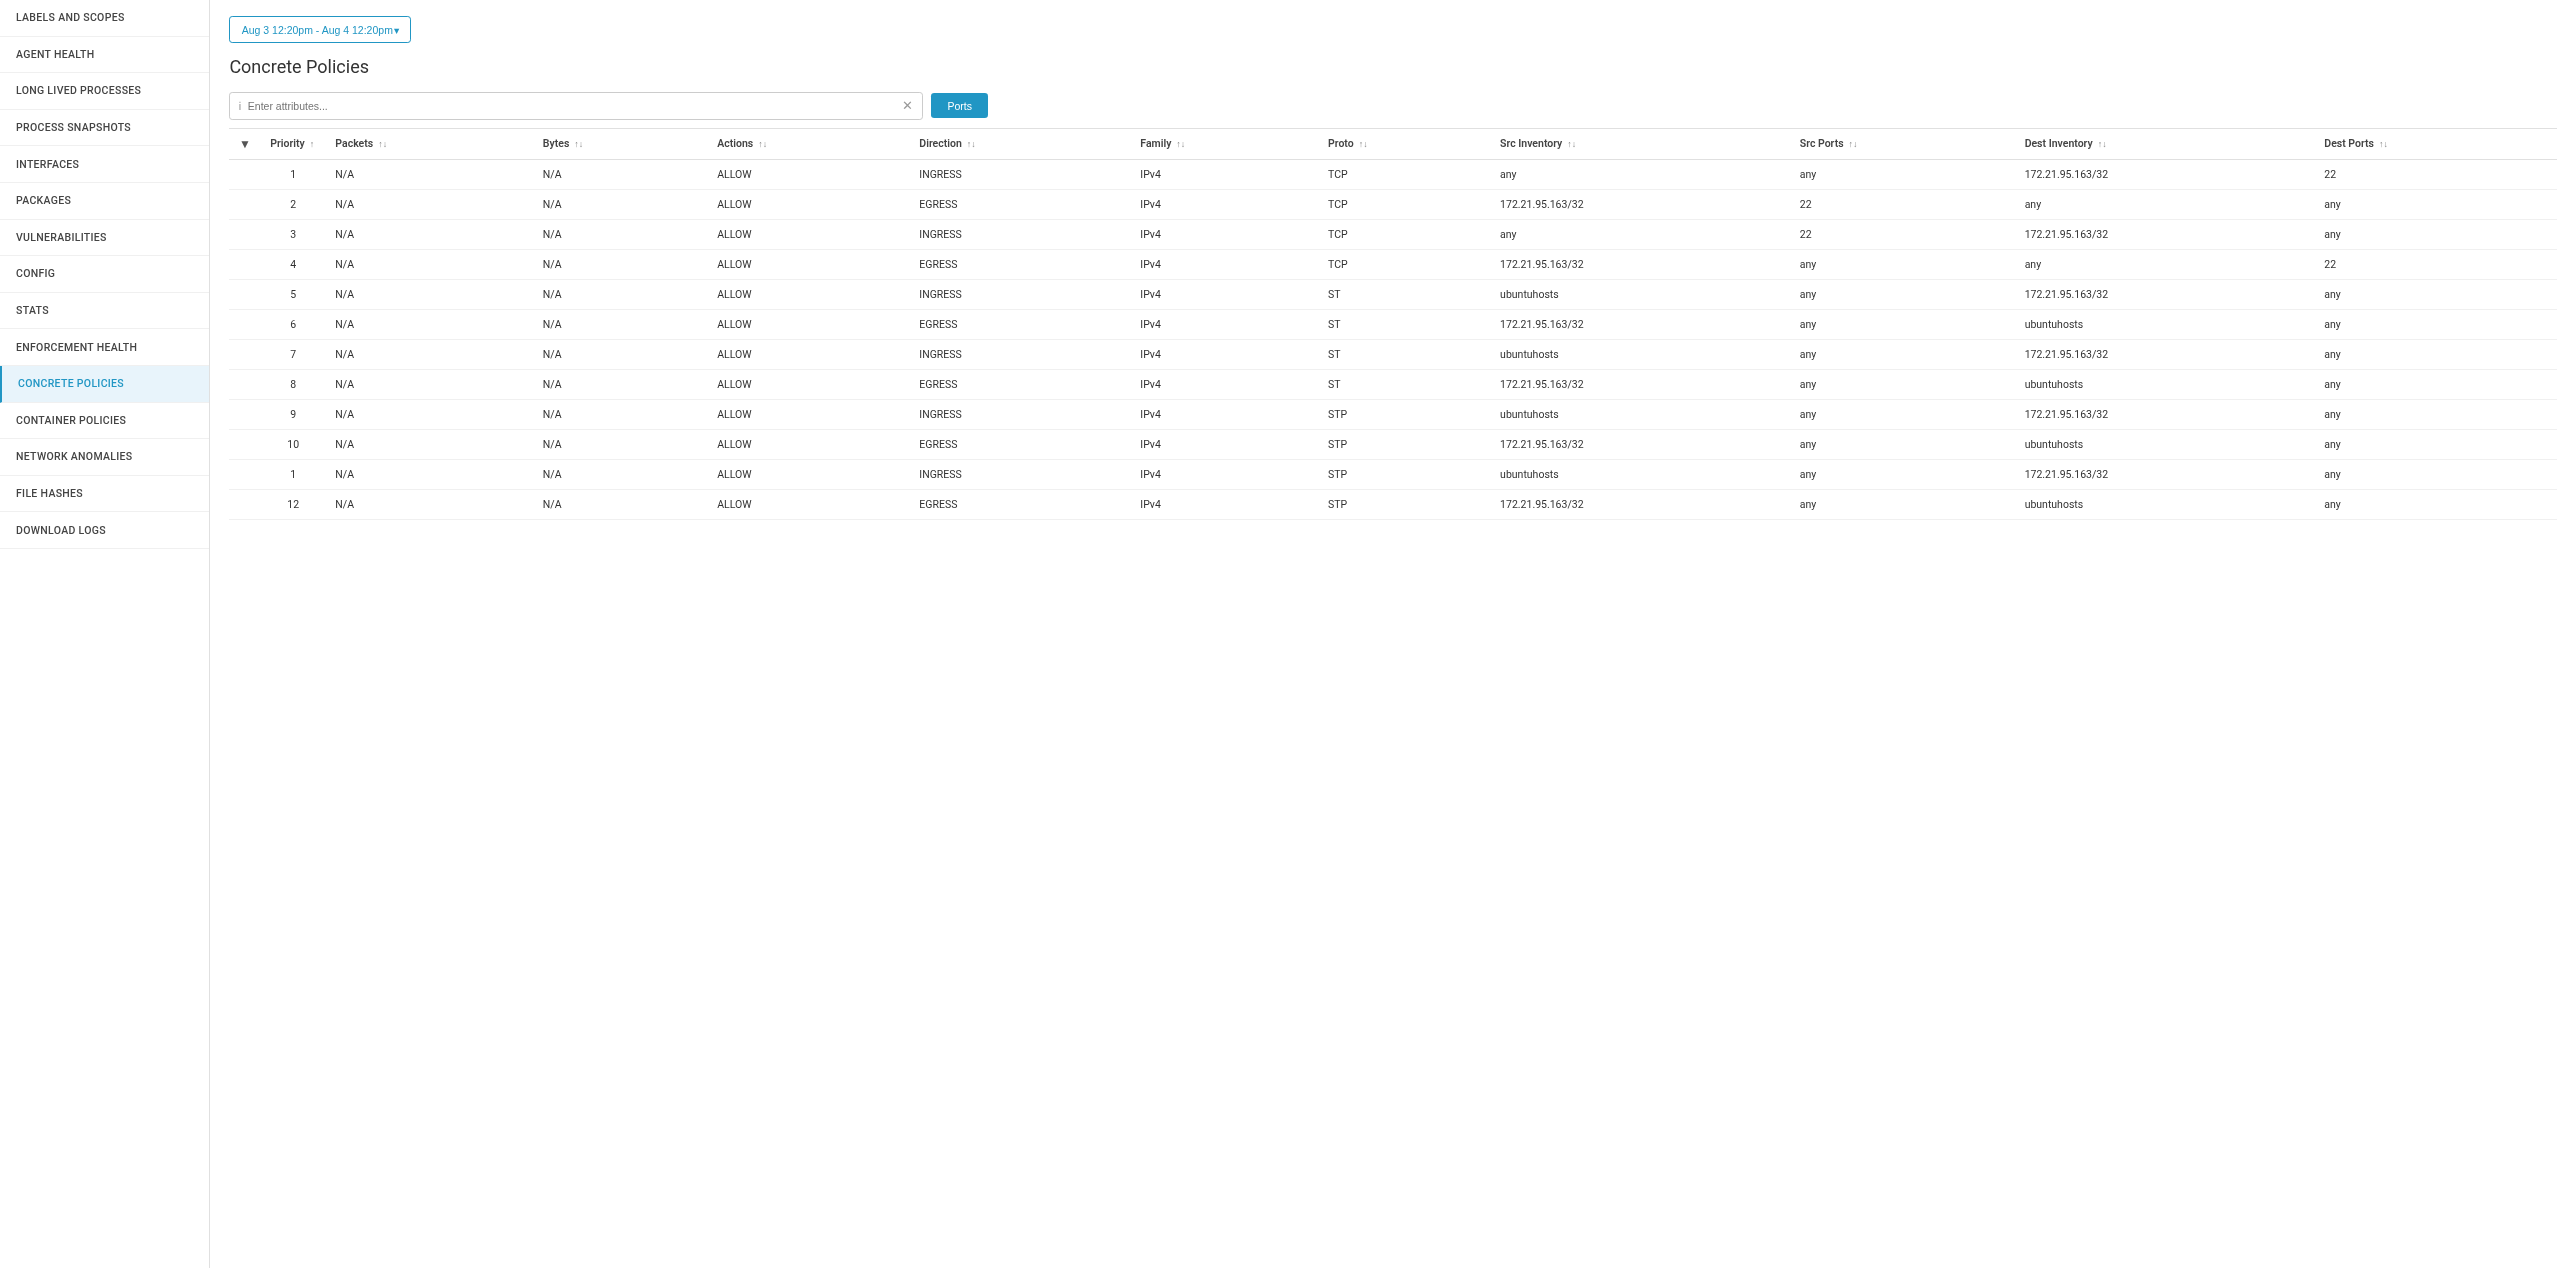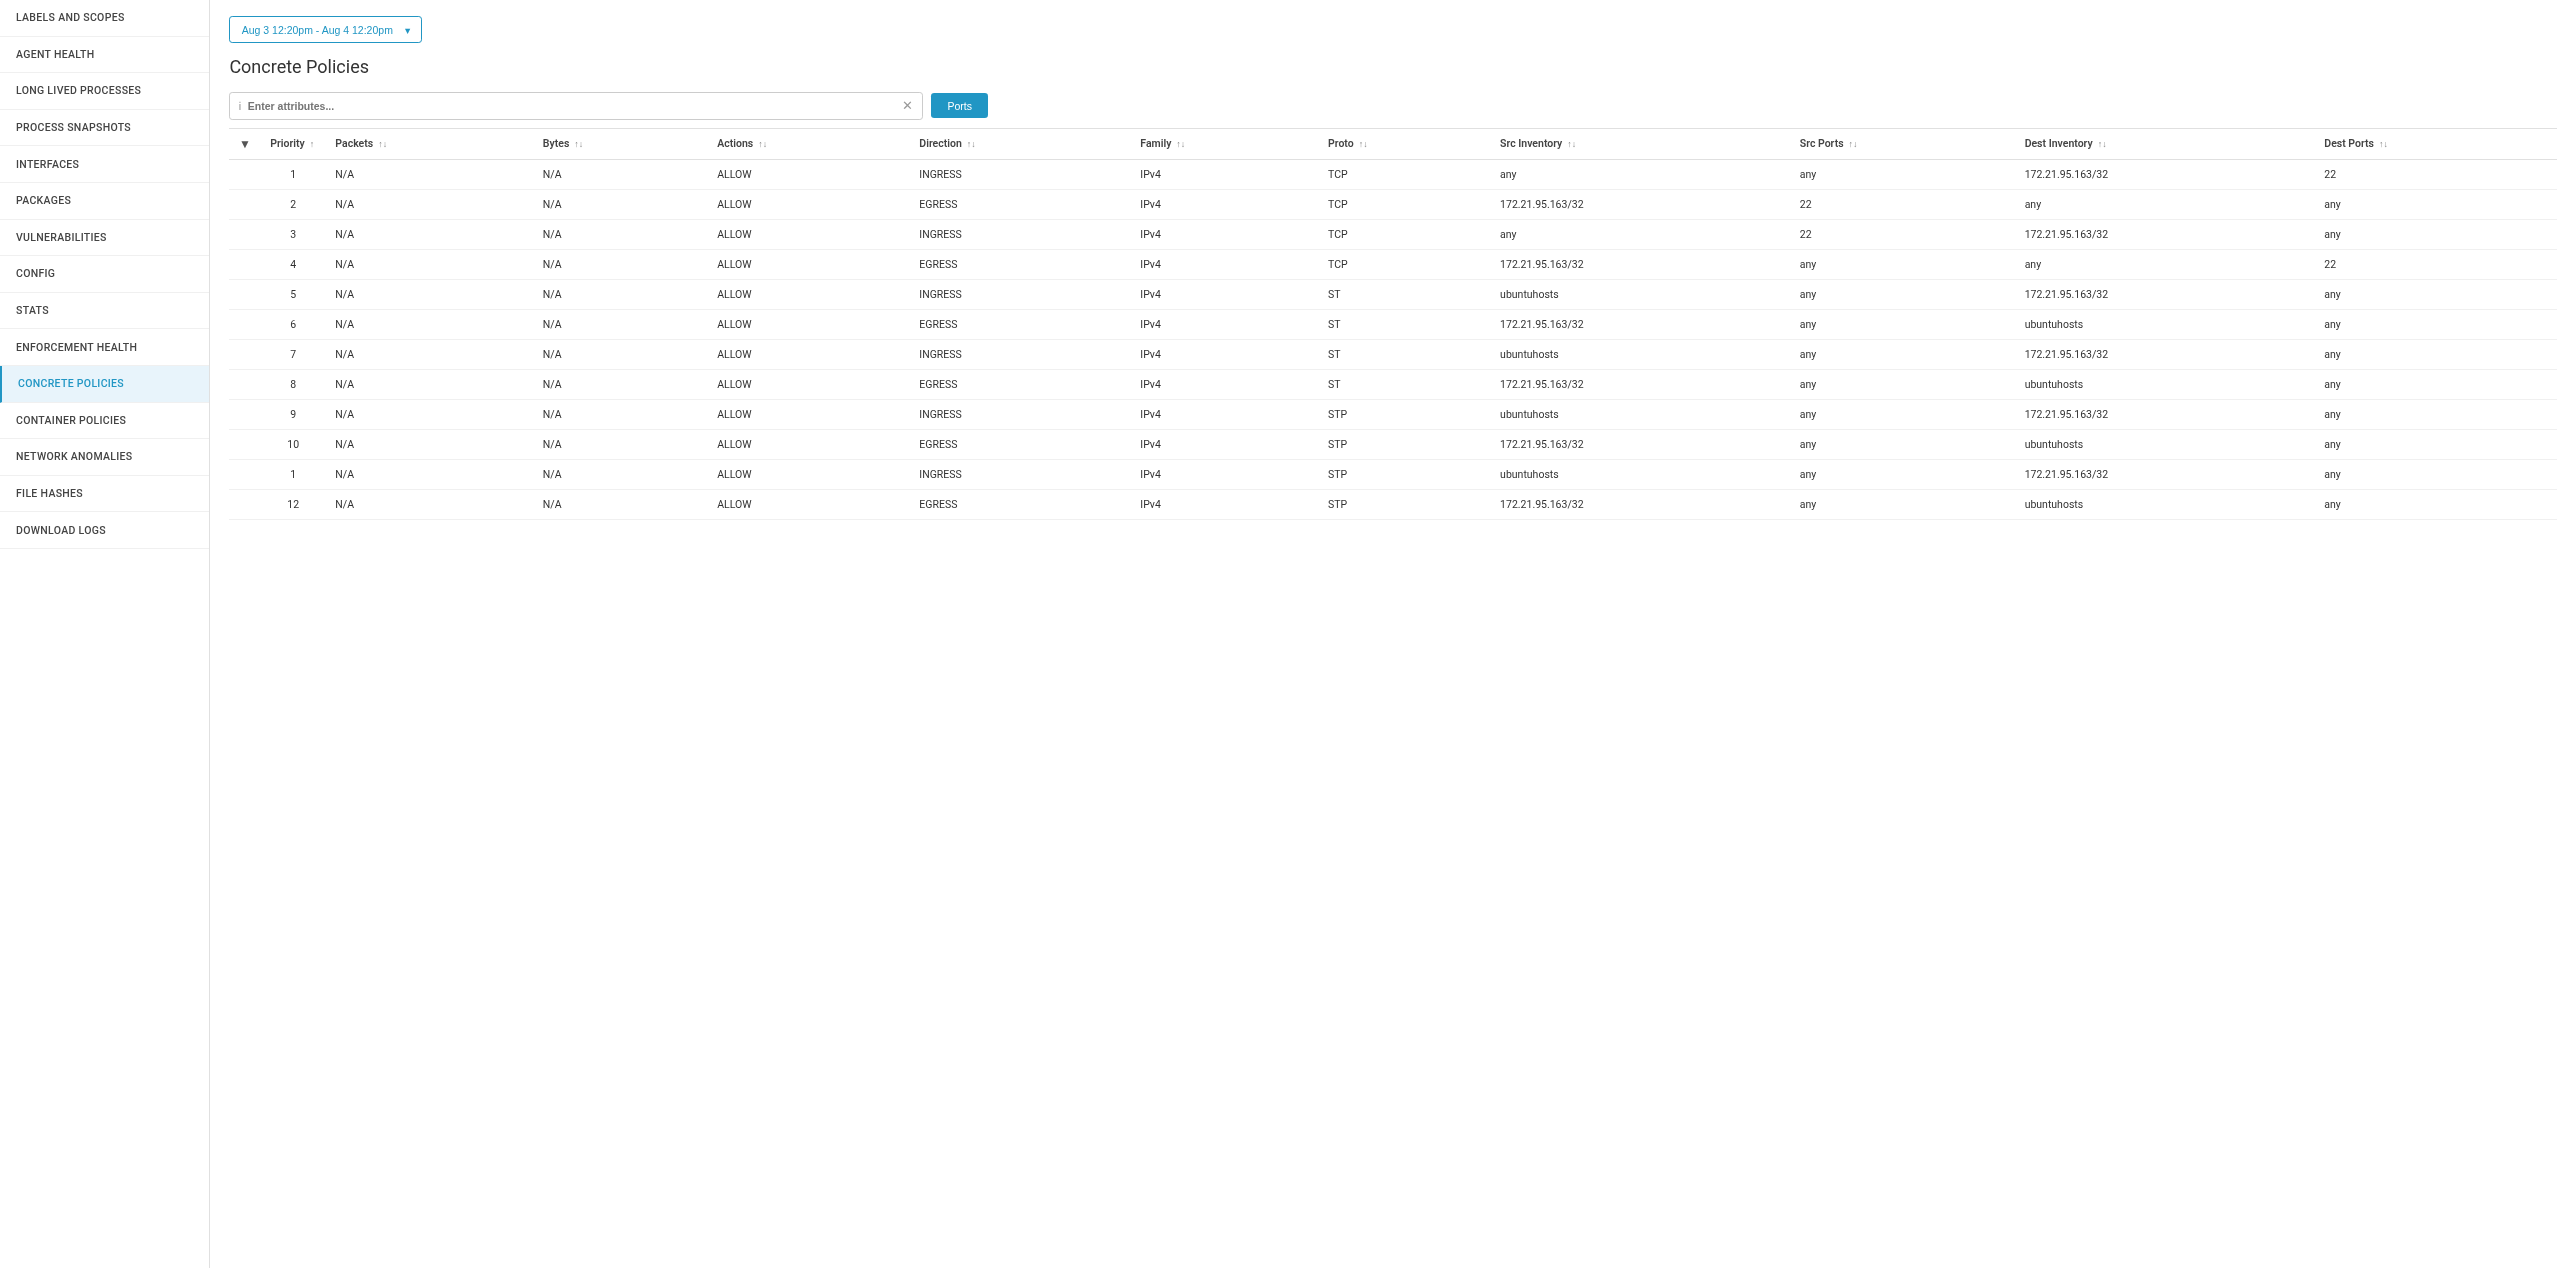--- a/index.html
+++ b/index.html
@@ -43,21 +43,21 @@
     .main-content {
       flex: 1;
       overflow-y: auto;
       padding: 16px 19.4px;
     }
 
     
     .date-picker-btn {
       display: inline-flex;
       align-items: center;
-      gap: 12px;
+      gap: 1px;
       border: 1.2px solid #2196c4;
       border-radius: 3.2px;
       padding: 6.5px 11.3px;
       color: #2196c4;
       font-size: 10.5px;
       font-weight: 500;
       background: #fff;
       cursor: pointer;
       margin-bottom: 13px;
     }
@@ -91,21 +91,20 @@
       margin-right: 6.5px;
       font-size: 11.3px;
     }
     .filter-input {
       flex: 1;
       border: none;
       outline: none;
       font-size: 10.5px;
       color: #555;
       background: transparent;
-      font-weight: bold;
     }
     .filter-clear {
       color: #999;
       cursor: pointer;
       font-size: 13px;
       line-height: 1;
       background: none;
       border: none;
       padding: 0 1.6px;
     }

